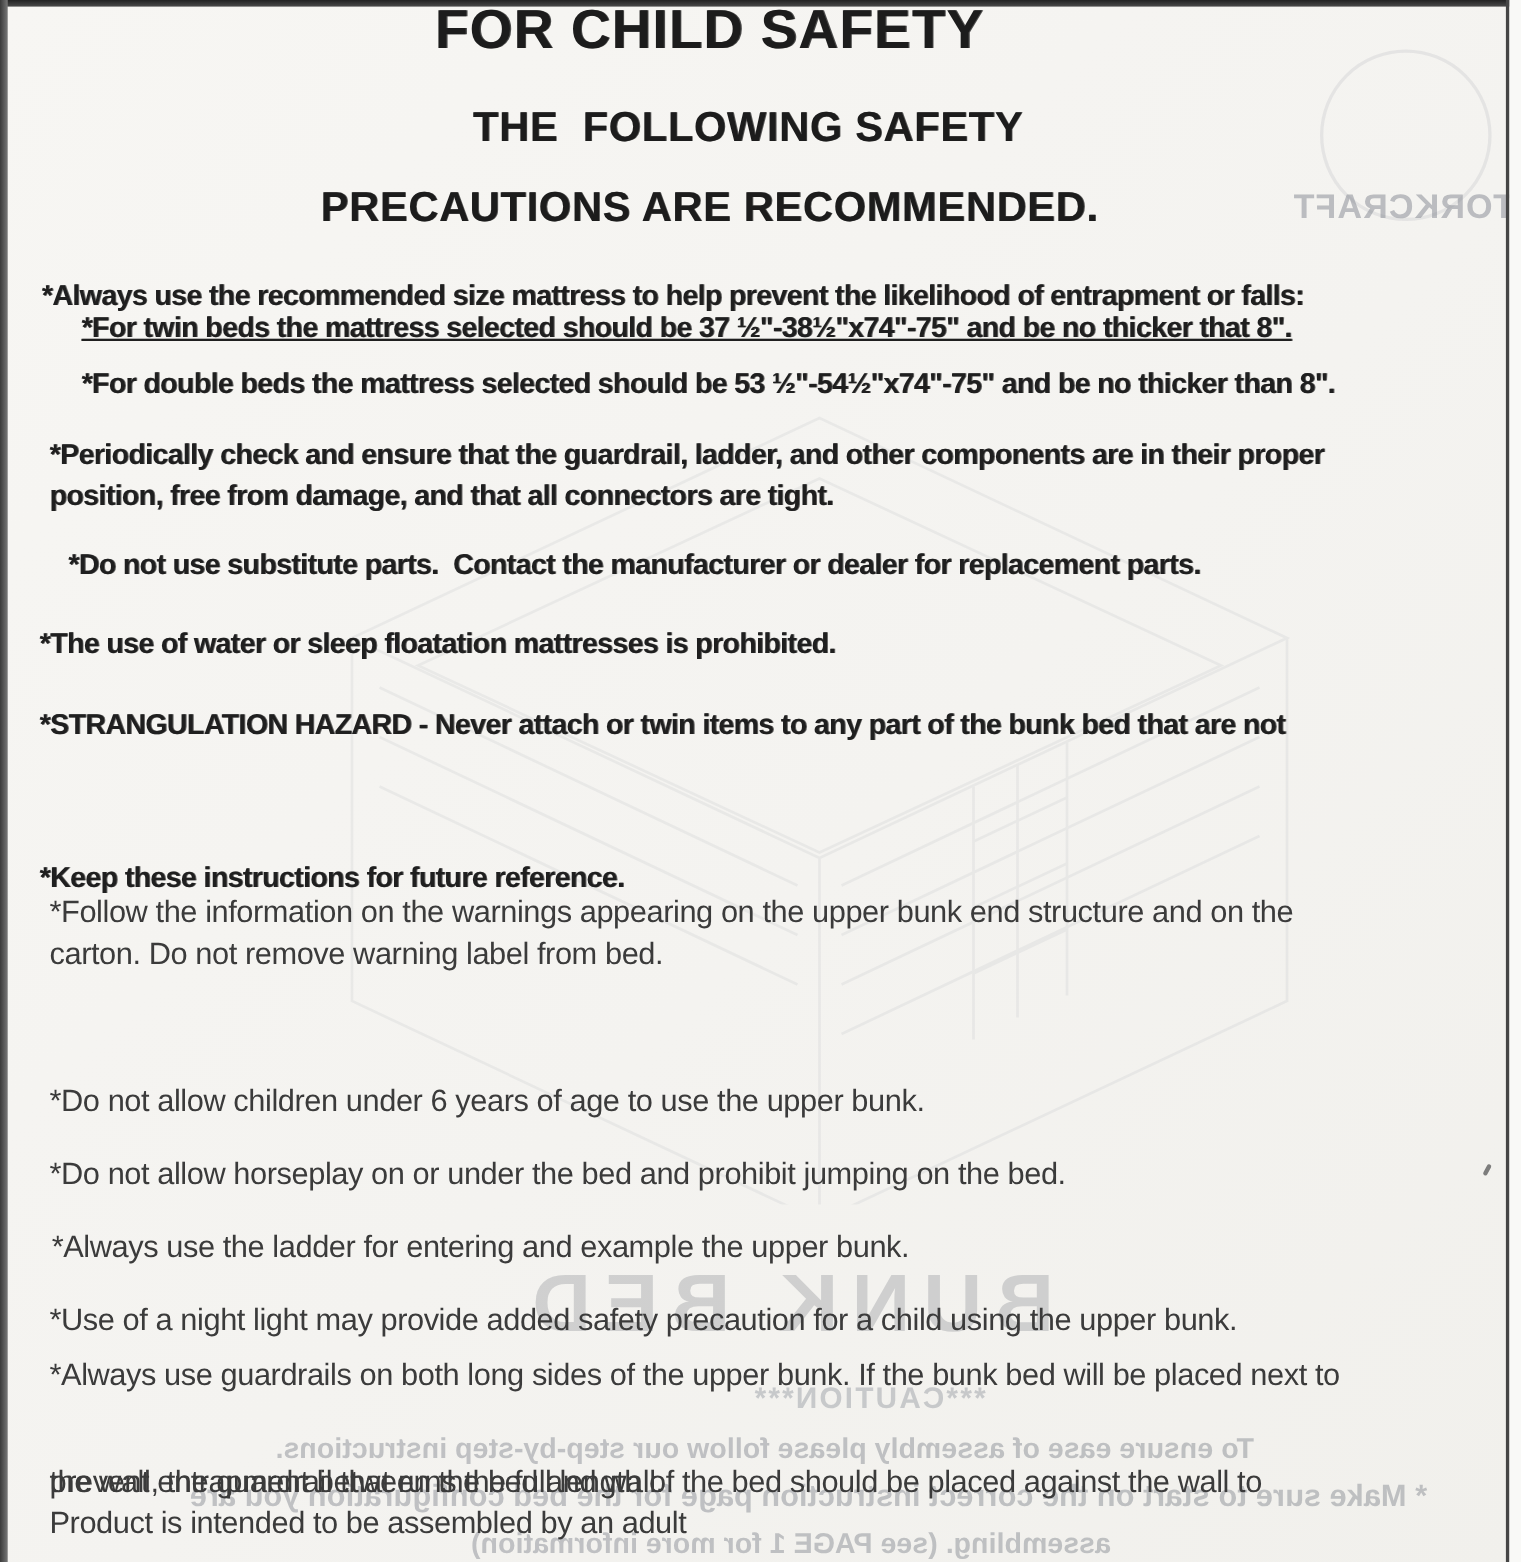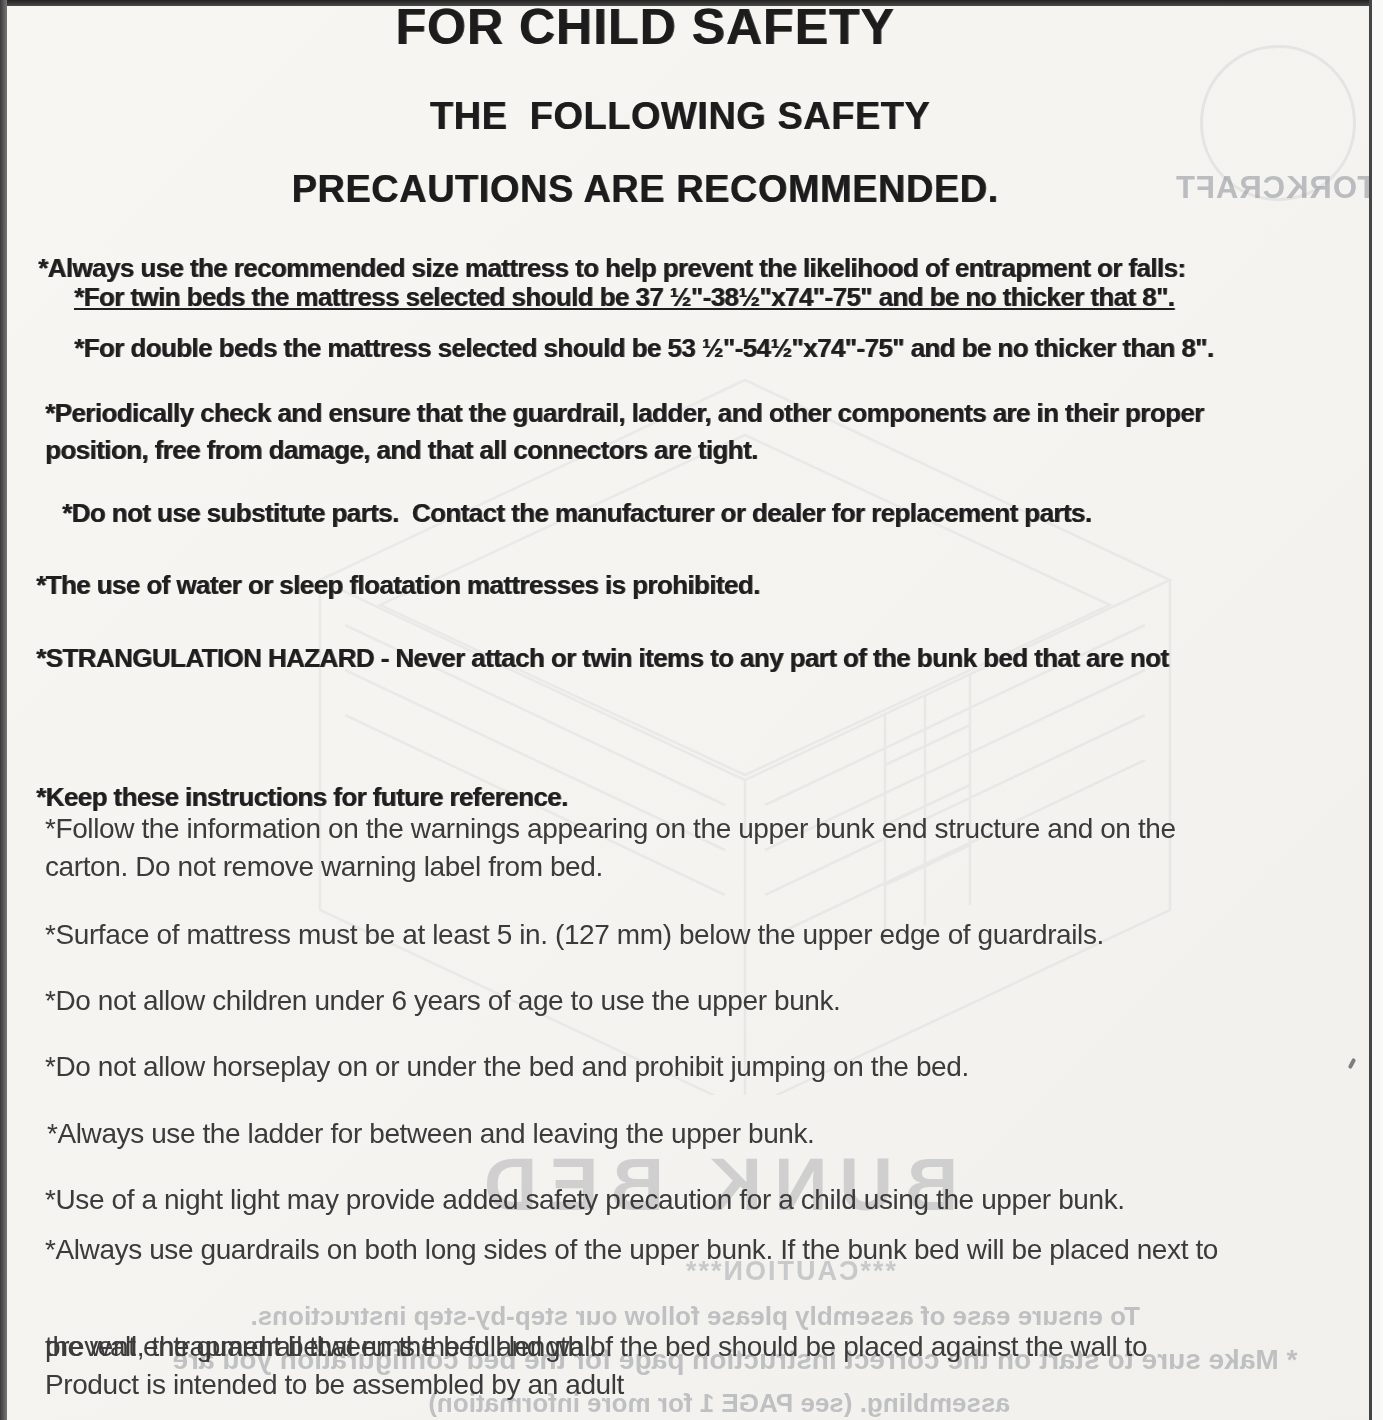--- a/index.html
+++ b/index.html
@@ -97,24 +97,23 @@
   <div class="bl b bl1">*For twin beds the mattress selected should be 37 ½"-38½"x74"-75" and be no thicker that 8".</div>
   <div class="bl b bl2">*For double beds the mattress selected should be 53 ½"-54½"x74"-75" and be no thicker than 8".</div>
   <div class="bl b bl3">*Periodically check and ensure that the guardrail, ladder, and other components are in their proper</div>
   <div class="bl b bl5">*Do not use substitute parts.  Contact the manufacturer or dealer for replacement parts.</div>
   <div class="bl b bl4">position, free from damage, and that all connectors are tight.</div>
   <div class="bl b bl6">*The use of water or sleep floatation mattresses is prohibited.</div>
   <div class="bl b bl7">*STRANGULATION HAZARD - Never attach or twin items to any part of the bunk bed that are not</div>
   <div class="bl b bl9">*Keep these instructions for future reference.</div>
   <div class="bl lt bl10">*Follow the information on the warnings appearing on the upper bunk end structure and on the</div>
   <div class="bl lt bl11">carton. Do not remove warning label from bed.</div>
-  <div class="bl lt bl12">*Surface of mattress must be at least 5 in. (127 mm) below the upper edge of guardrails.</div>
   <div class="bl lt bl13">*Do not allow children under 6 years of age to use the upper bunk.</div>
   <div class="bl lt bl14">*Do not allow horseplay on or under the bed and prohibit jumping on the bed.</div>
-  <div class="bl lt bl15">*Always use the ladder for between and leaving the upper bunk.</div>
+  <div class="bl lt bl15">*Always use the ladder for entering and example the upper bunk.</div>
   <div class="bl lt bl16">*Use of a night light may provide added safety precaution for a child using the upper bunk.</div>
   <div class="bl lt bl17">*Always use guardrails on both long sides of the upper bunk. If the bunk bed will be placed next to</div>
   <div class="bl lt bl18">the wall, the guardrail that runs the full length of the bed should be placed against the wall to</div>
   <div class="bl lt bl19">prevent entrapment between the bed and wall.</div>
   <div class="bl lt bl20">Product is intended to be assembled by an adult</div>
 
   <div class="edge-top"></div>
   <div class="edge-left"></div>
   <div class="edge-right-strip"></div>
   <div class="edge-right-line"></div>

